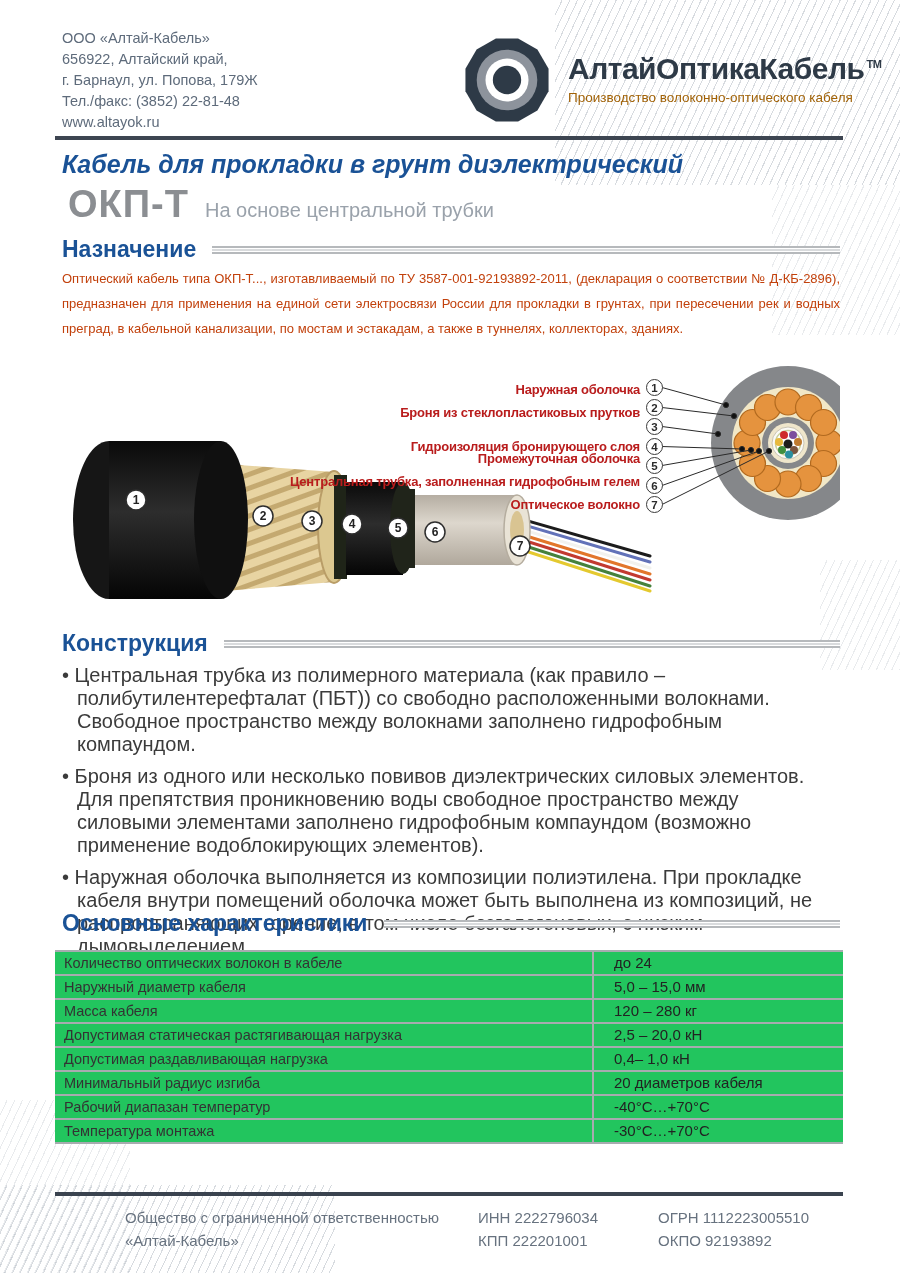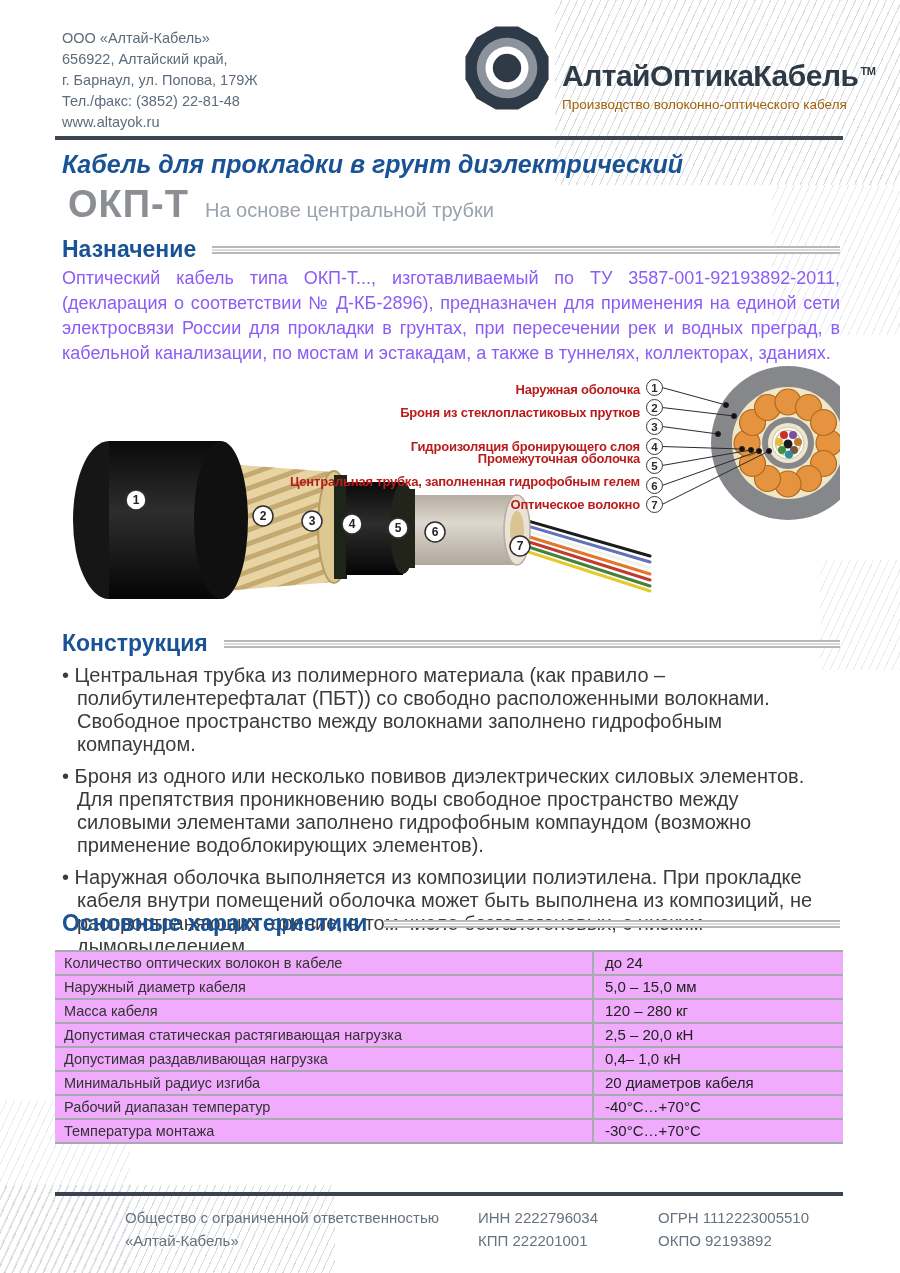--- a/index.html
+++ b/index.html
@@ -6,56 +6,56 @@
   .page{
     position:relative;width:900px;height:1273px;margin:0 auto;background:#ffffff;
     font-family:"Liberation Sans","DejaVu Sans",sans-serif;overflow:hidden;color:#3c3c3c;
   }
   
   .hatch{position:absolute;pointer-events:none;
     background:repeating-linear-gradient(115deg,transparent 0 6px,rgba(150,160,172,.38) 6px 7px);}
   .hatch.light{opacity:.55;}
   
   .company{position:absolute;left:62px;top:28px;font-size:14.5px;line-height:21px;color:#5e6b7b;}
-  .brand{position:absolute;left:462px;top:24px;display:flex;gap:10px;align-items:flex-end;}
+  .brand{position:absolute;left:462px;top:36px;display:flex;gap:16px;align-items:flex-start;}
   .brand-logo{width:90px;height:88px;flex:0 0 auto;}
   .brand-txt{padding-top:16px;}
   .brand-name{font-size:30px;font-weight:bold;color:#2e3a47;letter-spacing:-.5px;white-space:nowrap;}
   .brand-name .tm{font-size:11px;vertical-align:super;font-weight:bold;margin-left:2px;}
   .brand-sub{font-size:13.5px;color:#a16207;margin-top:4px;}
   .top-bar{position:absolute;left:55px;top:136px;width:788px;height:4px;background:#3d4551;}
   
   .title-main{position:absolute;left:62px;top:150px;margin:0;font-size:25px;font-weight:bold;color:#1a5296;font-style:italic;}
   .model-row{position:absolute;left:62px;top:183px;display:flex;align-items:baseline;gap:16px;}
   .model{font-size:38px;font-weight:bold;color:#8b8e92;letter-spacing:1px;margin-left:6px;}
   .model-note{font-size:20px;color:#9aa2ab;}
   
   .sec-head{position:absolute;left:62px;width:778px;display:flex;align-items:center;}
   .sec-head h2{margin:0;font-size:23px;font-weight:bold;color:#1a5296;white-space:nowrap;}
   .sec-rule{flex:1;height:8px;margin-left:16px;
     background:linear-gradient(#b6b9bc 0 2px,#ffffff 2px 3px,#d9dbdd 3px 5px,#ffffff 5px 6px,#b6b9bc 6px 8px);}
   
-  .purpose-text{position:absolute;left:62px;top:266px;width:778px;font-size:18px;line-height:25px;
-    text-align:justify;color:#8b5cf6;margin:0;}
+  .purpose-text{position:absolute;left:62px;top:266px;width:778px;font-size:13px;line-height:25px;
+    text-align:justify;color:#c2410c;margin:0;}
   
   .diagram{position:absolute;left:62px;top:360px;width:778px;height:262px;}
   .diagram svg{position:absolute;left:0;top:0;}
   .d-label{position:absolute;right:200px;width:560px;text-align:right;font-size:13px;line-height:18px;
     color:#b91c1c;font-weight:bold;letter-spacing:-.2px;}
   .callout{position:absolute;left:584px;width:17px;height:17px;border:1.5px solid #3a3a3a;border-radius:50%;
     background:#fff;font-size:11.5px;font-weight:bold;color:#2b2b2b;text-align:center;line-height:16px;box-sizing:border-box;}
   
   .bullets{position:absolute;left:62px;top:664px;width:760px;font-size:20px;line-height:23px;color:#3b3b3b;}
   .bullets div{margin-bottom:9px;padding-left:15px;text-indent:-15px;}
   
   .char-table{position:absolute;left:55px;top:950px;width:788px;border-bottom:2px solid #a7abaf;}
-  .char-row{display:flex;height:22px;background:#f0abfc;border-top:2px solid #a7abaf;}
+  .char-row{display:flex;height:22px;background:#22c55e;border-top:2px solid #a7abaf;}
   .char-param{width:528px;padding-left:9px;font-size:14.5px;line-height:22px;color:#333;
     overflow:hidden;white-space:nowrap;}
-  .char-value{flex:1;border-left:2px solid #a7abaf;padding-left:11px;font-size:15px;line-height:22px;color:#222;}
+  .char-value{flex:1;border-left:2px solid #a7abaf;padding-left:20px;font-size:15px;line-height:22px;color:#222;}
   
   .footer-bar{position:absolute;left:55px;top:1192px;width:788px;height:4px;background:#3a434f;}
   .footer-col{position:absolute;top:1206px;font-size:15px;line-height:23px;color:#67727f;}
   .fc1{left:125px;width:340px;}
   .fc2{left:478px;}
   .fc3{left:658px;}
 </style>
 </head>
 <body>
 

